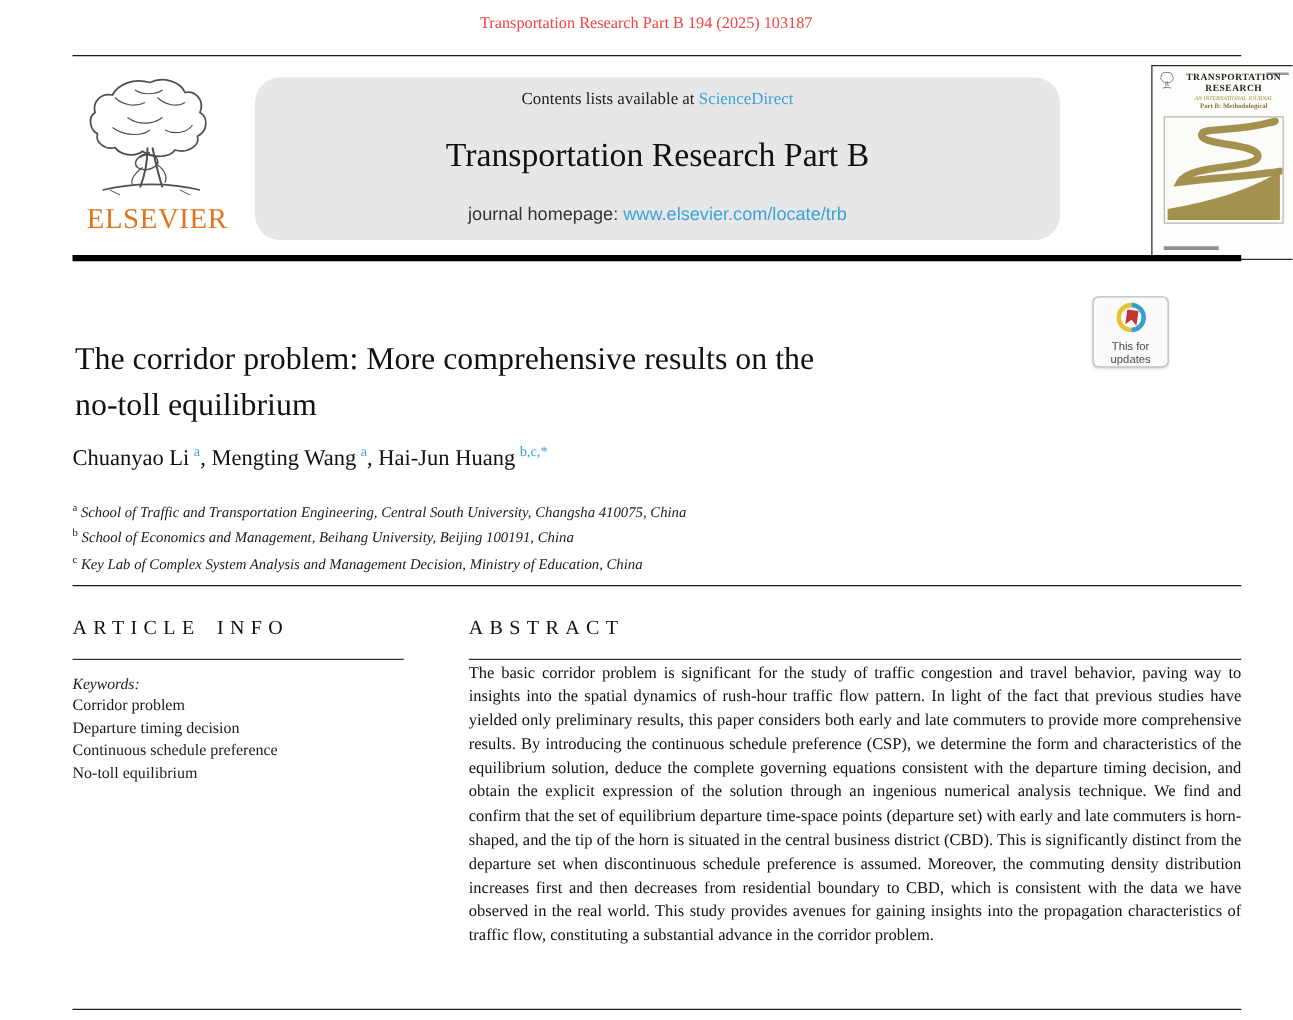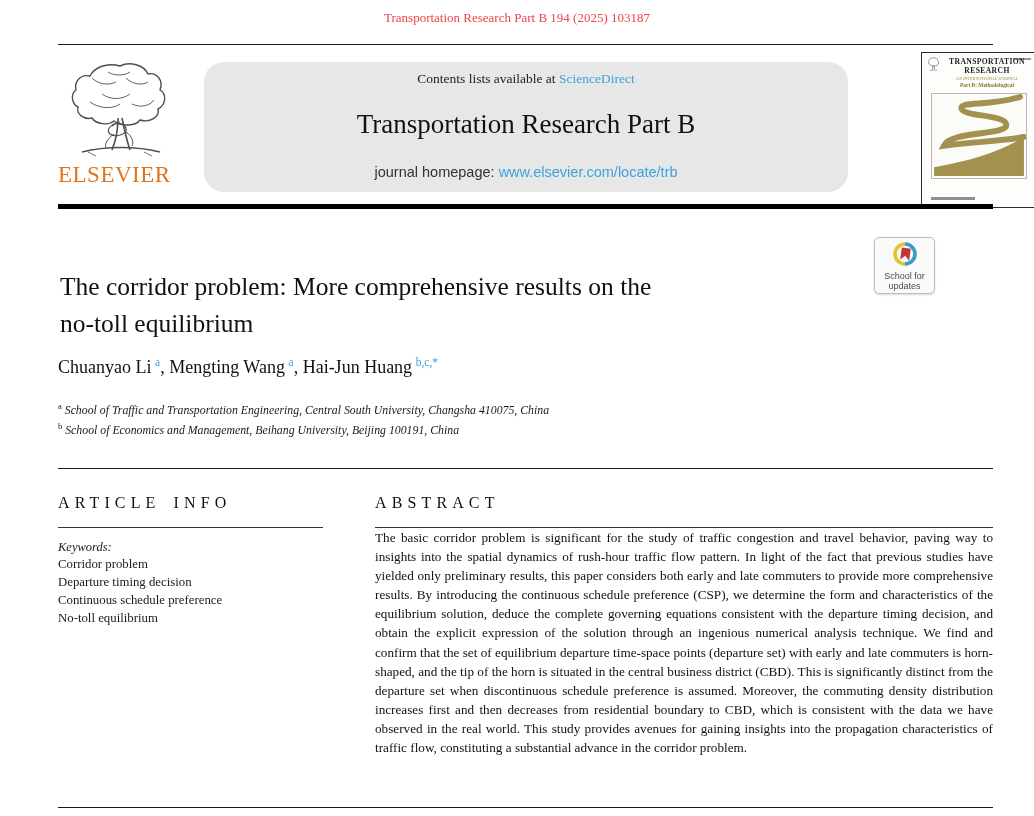--- a/index.html
+++ b/index.html
@@ -15,21 +15,21 @@
   .citation a{color:#ef4444;text-decoration:none;}
 
   
   .rule{background:#1a1a1a;left:58px;width:935px;}
   .rule-top{top:44px;height:1px;}
   .rule-thick{top:204px;height:5px;background:#000;}
   .rule-mid{top:468px;height:1px;}
   .rule-bottom{top:807px;height:1px;}
 
   
-  .logo-box{top:60px;left:58px;width:124px;height:132px;text-align:left;}
+  .logo-box{top:60px;left:58px;width:124px;height:132px;text-align:right;}
   .logo-tree{width:104px;height:100px;margin:0 auto;display:block;}
   .elsevier-word{font-size:23px;color:#e0751c;letter-spacing:0.5px;margin-top:2px;
     font-family:"Liberation Serif","DejaVu Serif",serif;}
 
   .gray-box{top:62px;left:204px;width:644px;height:130px;background:#e7e7e8;
     text-align:center;border-radius:20px;}
   .contents-line{margin-top:9px;font-size:13.5px;color:#222;}
   .contents-line a{color:#3ba3da;text-decoration:none;}
   .banner-journal{font-size:27px;color:#111;margin-top:22px;}
   .homepage-line{margin-top:24px;font-size:14.5px;color:#333;
@@ -132,38 +132,39 @@
 
 <div class="abs rule rule-thick"></div>
 
 <div class="abs badge">
   <svg width="28" height="26" viewBox="0 0 28 26">
     <path d="M14,3 A10,10 0 0 1 24,13 A10,10 0 0 1 14,23" fill="none" stroke="#3a9dc8" stroke-width="3.6"></path>
     <path d="M14,23 A10,10 0 0 1 4,13 A10,10 0 0 1 14,3" fill="none" stroke="#e3c431" stroke-width="3.6"></path>
     <path d="M10,7 L19,7 L19,19 L14.5,14.8 L10,19 Z" fill="#c5352f" transform="rotate(8 14 13)"></path>
   </svg>
   <div class="badge-text">
-    <span>School for</span><br><span>updates</span>
+    <span>This for</span><br><span>updates</span>
   </div>
 </div>
 
 <h1 class="abs title" style="margin:2px;font-weight:normal;">
   <span>The corridor problem: More comprehensive results on the</span><br>
   <span>no-toll equilibrium</span>
 </h1>
 
 <div class="abs authors">
   <span><span>Chuanyao Li</span> <sup>a</sup><span>, </span></span>
   <span><span>Mengting Wang</span> <sup>a</sup><span>, </span></span>
   <span><span>Hai-Jun Huang</span> <sup>b,c,*</sup><span></span></span>
 </div>
 
 <div class="abs affils">
   <div class="affil-row"><sup>a</sup> <span class="aff-text">School of Traffic and Transportation Engineering, Central South University, Changsha 410075, China</span></div>
   <div class="affil-row"><sup>b</sup> <span class="aff-text">School of Economics and Management, Beihang University, Beijing 100191, China</span></div>
+  <div class="affil-row"><sup>c</sup> <span class="aff-text">Key Lab of Complex System Analysis and Management Decision, Ministry of Education, China</span></div>
 </div>
 
 <div class="abs rule rule-mid"></div>
 
 <div class="abs info-col">
   <div class="col-heading">ARTICLE INFO</div>
   <div class="col-rule"></div>
   <div class="keywords-label">Keywords:</div>
   <div class="keyword">Corridor problem</div>
   <div class="keyword">Departure timing decision</div>

